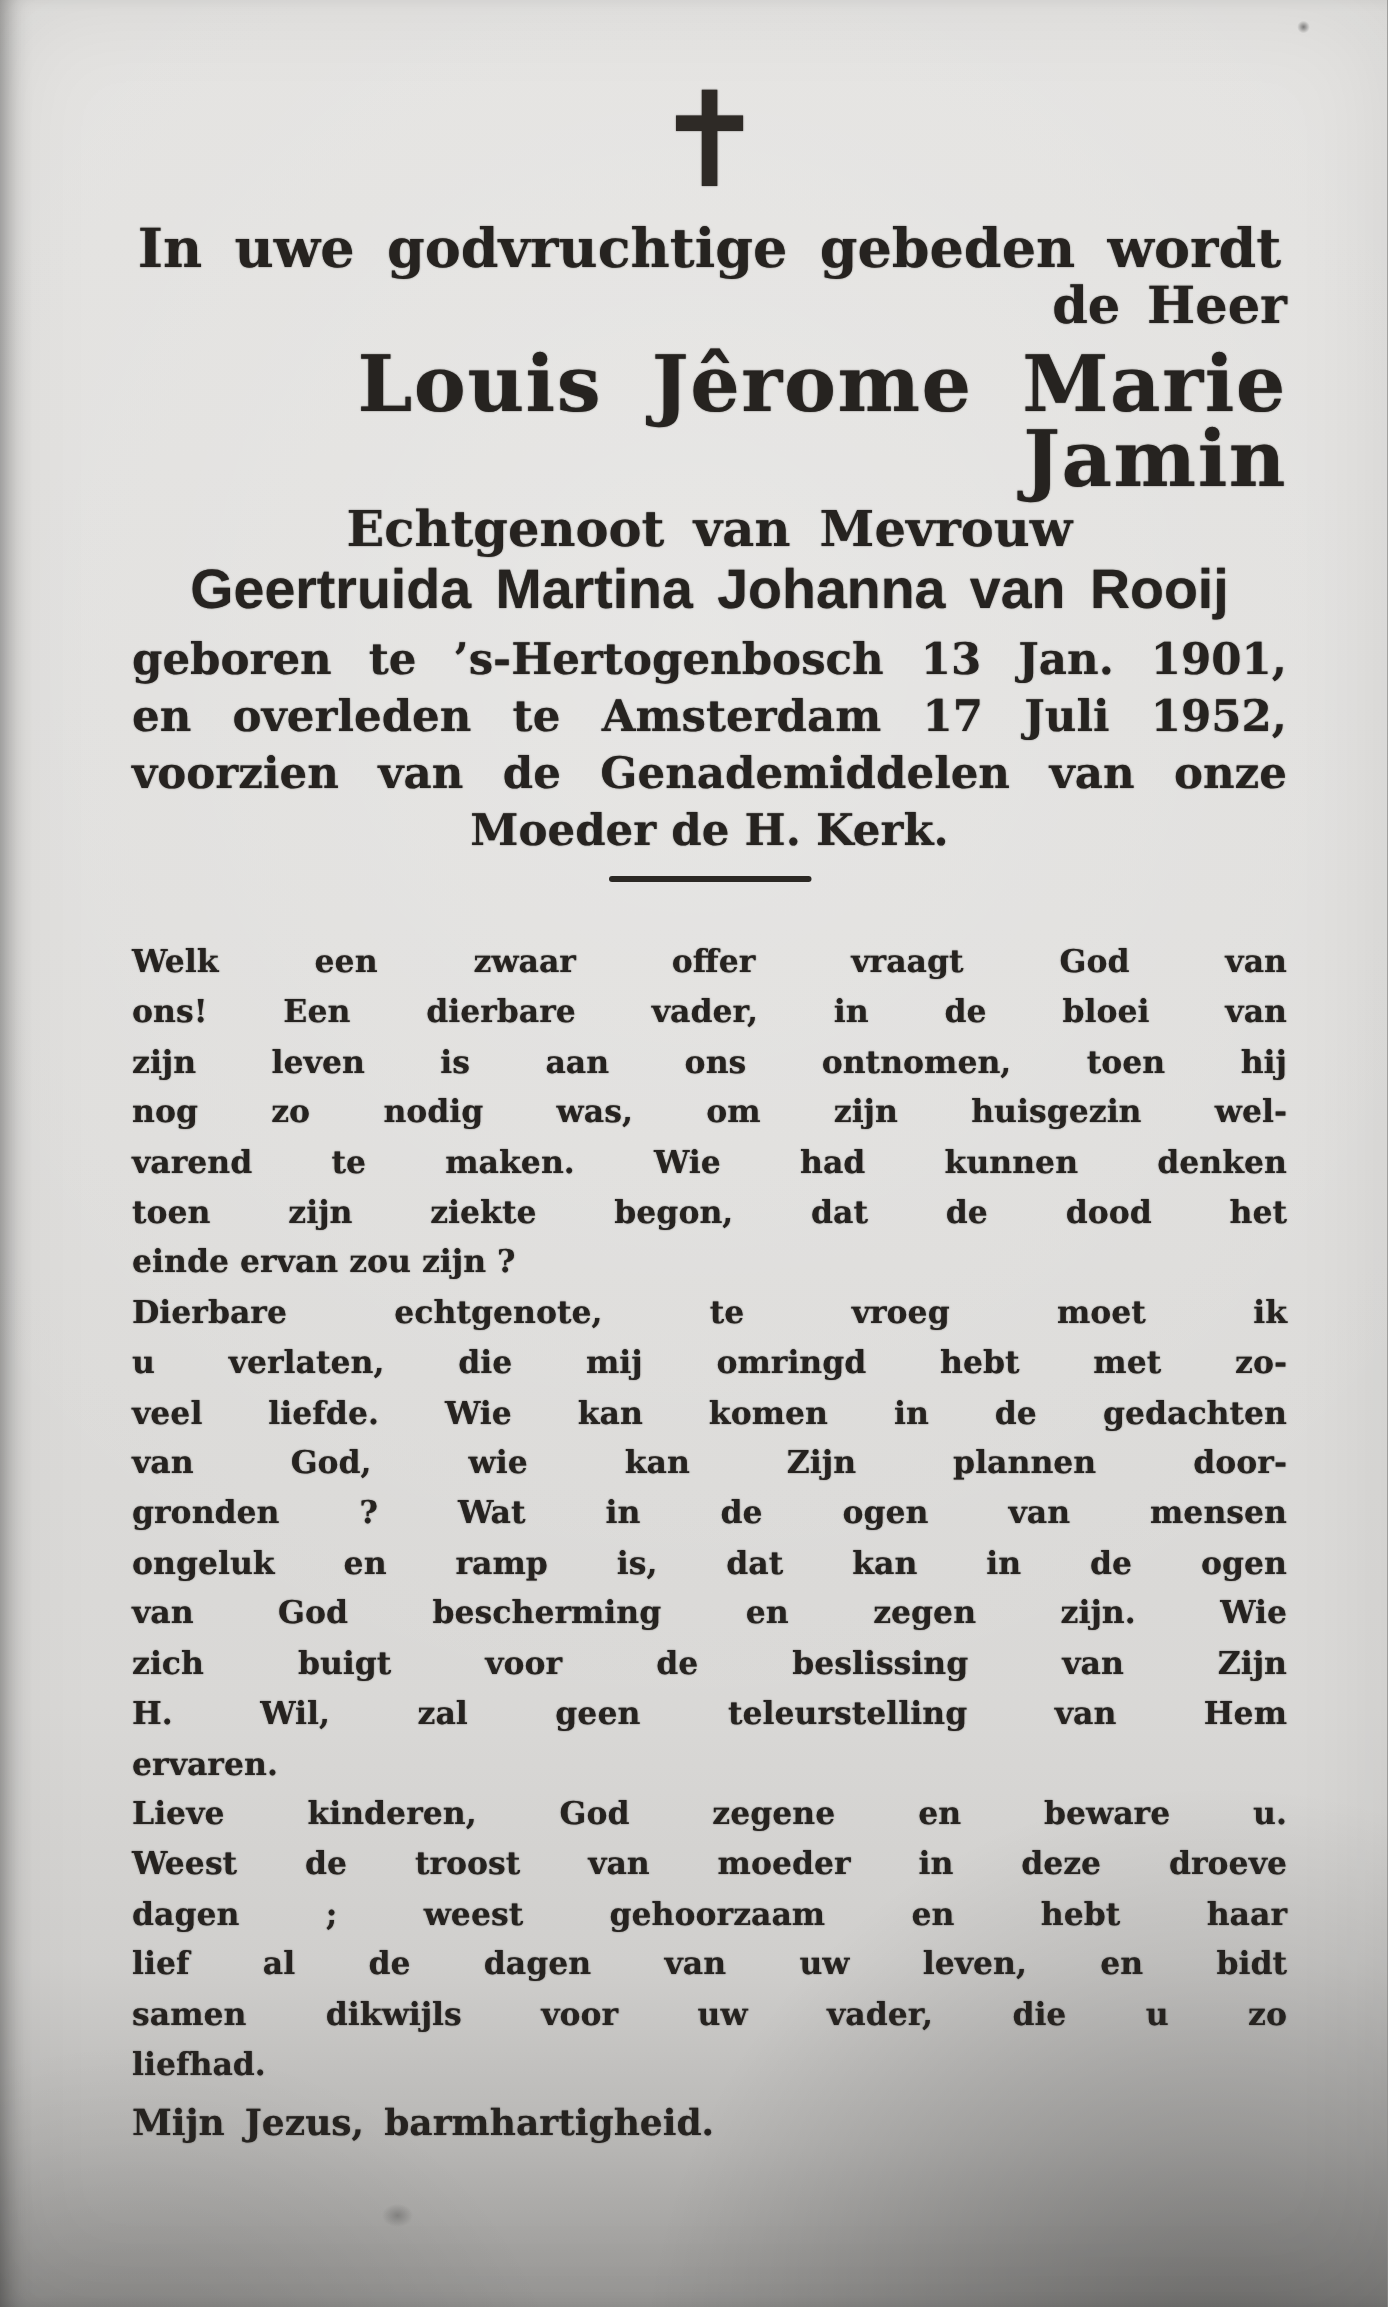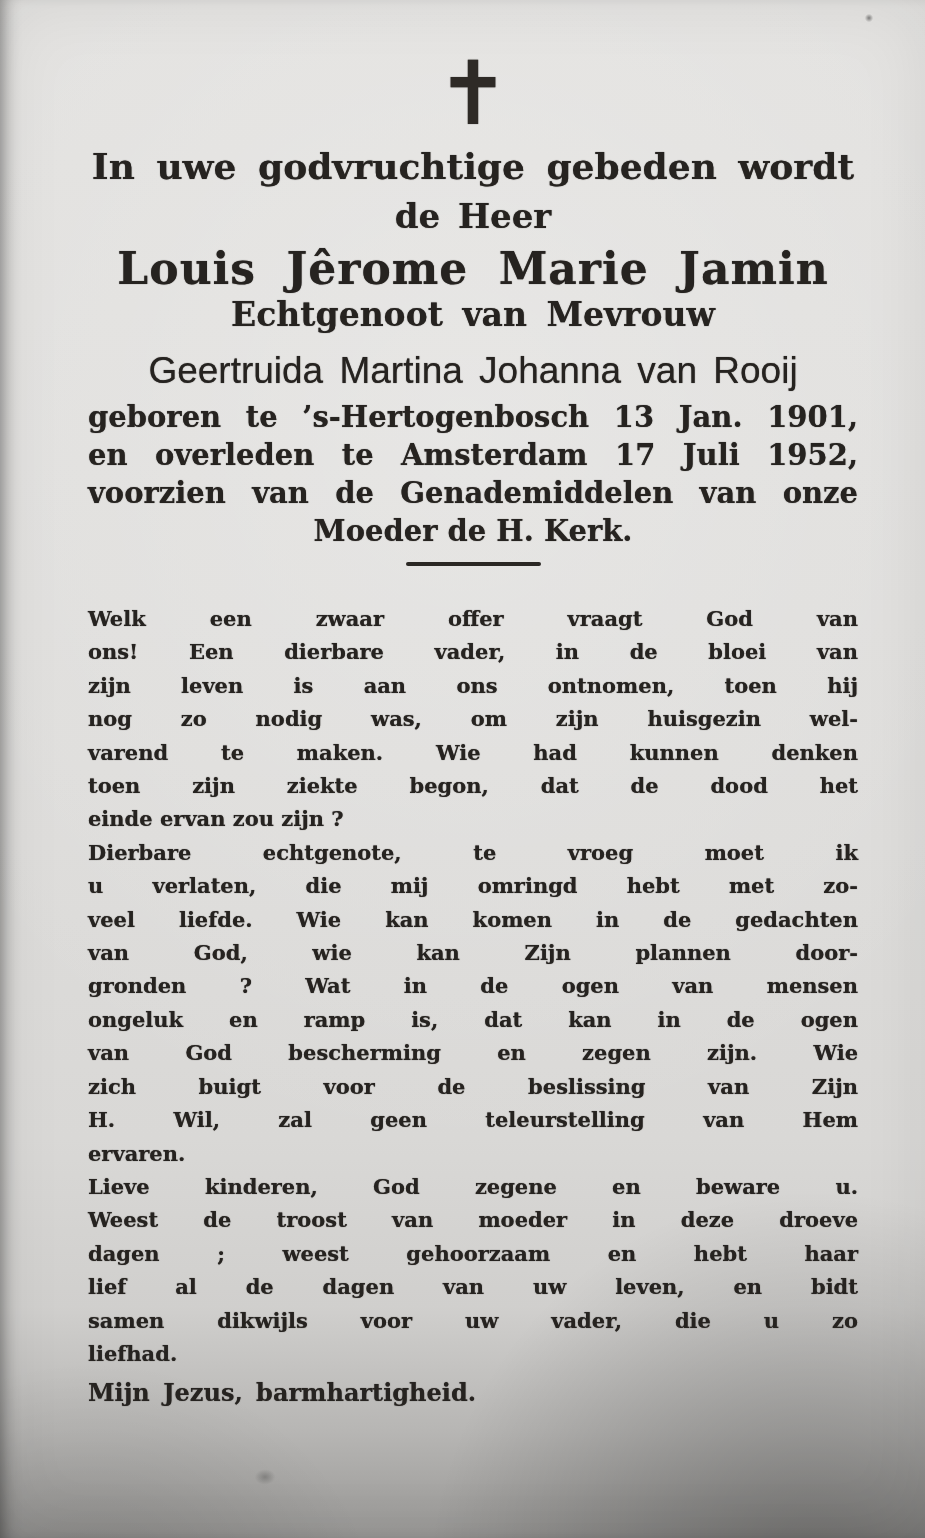--- a/index.html
+++ b/index.html
@@ -36,38 +36,38 @@
     color: #2e2a26;
     filter: blur(0.5px);
   }
 
   .intro {
     margin-top: 8px; text-align: center;
     font-size: 36px; line-height: 40px; font-weight: 700;
     word-spacing: 9px;
   }
   .de-heer {
-    margin-top: 12px; text-align: center;
+    margin-top: 0; text-align: right;
     font-size: 34px; line-height: 36px; font-weight: 700;
     word-spacing: 6px;
   }
   .name {
-    margin-top: 10px; text-align: center;
-    font-size: 44px; line-height: 50px; font-weight: 700;
+    margin-top: 10px; text-align: right;
+    font-size: 52px; line-height: 50px; font-weight: 700;
     word-spacing: 14px; letter-spacing: 1px;
   }
   .spouse-intro {
     margin-top: 2px; text-align: center;
     font-size: 33px; line-height: 38px; font-weight: 700;
     word-spacing: 8px;
   }
   .spouse-name {
-    margin-top: 16px; text-align: center;
+    margin-top: 0; text-align: center;
     font-family: "Liberation Sans", sans-serif;
-    font-size: 37px; line-height: 42px; font-weight: 400;
+    font-size: 37px; line-height: 42px; font-weight: 700;
     word-spacing: 6px;
   }
 
   .vitals { margin-top: 6px; font-size: 29px; line-height: 38px; font-weight: 700; }
 
   .line { text-align: justify; text-align-last: justify; }
   .line.align-center { text-align: center; text-align-last: center; }
   .line.align-left { text-align-last: left; }
 
   .divider {

